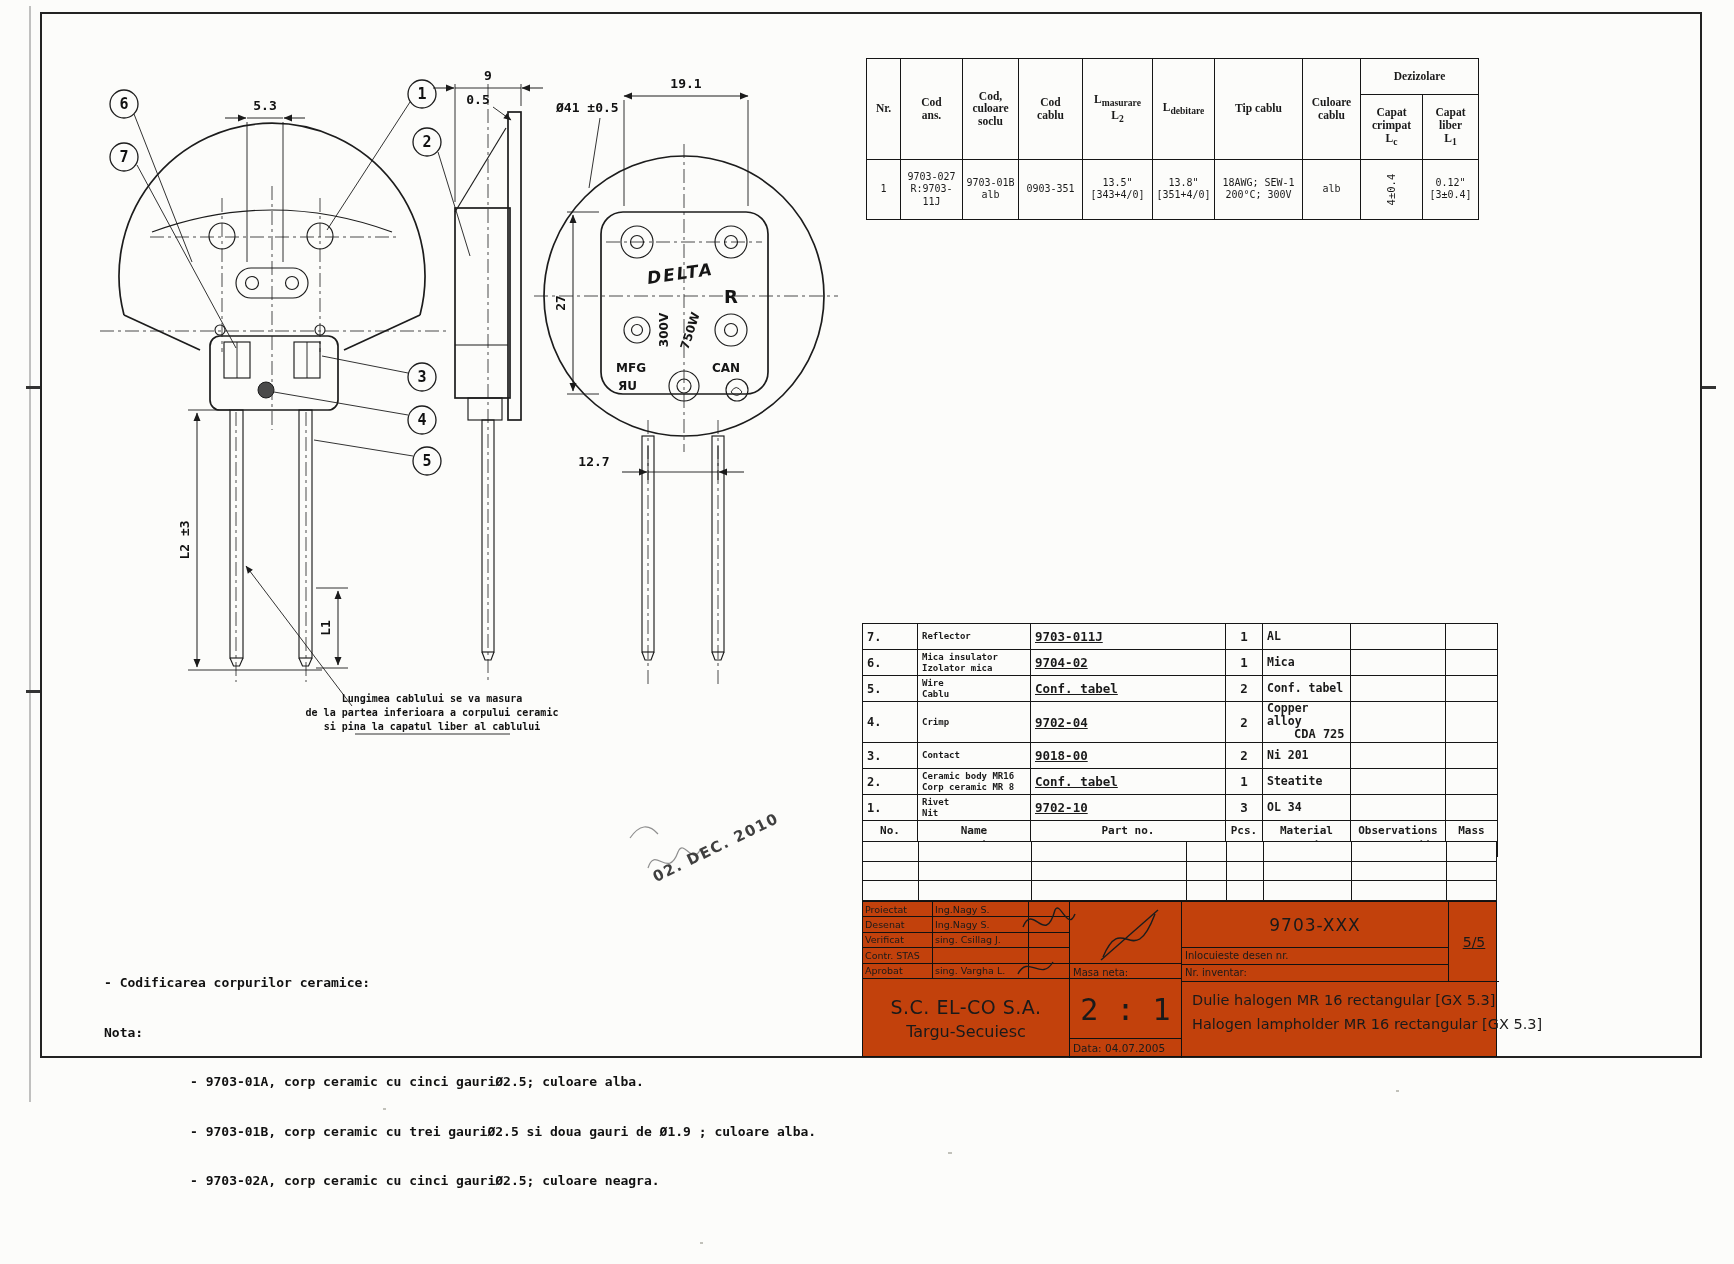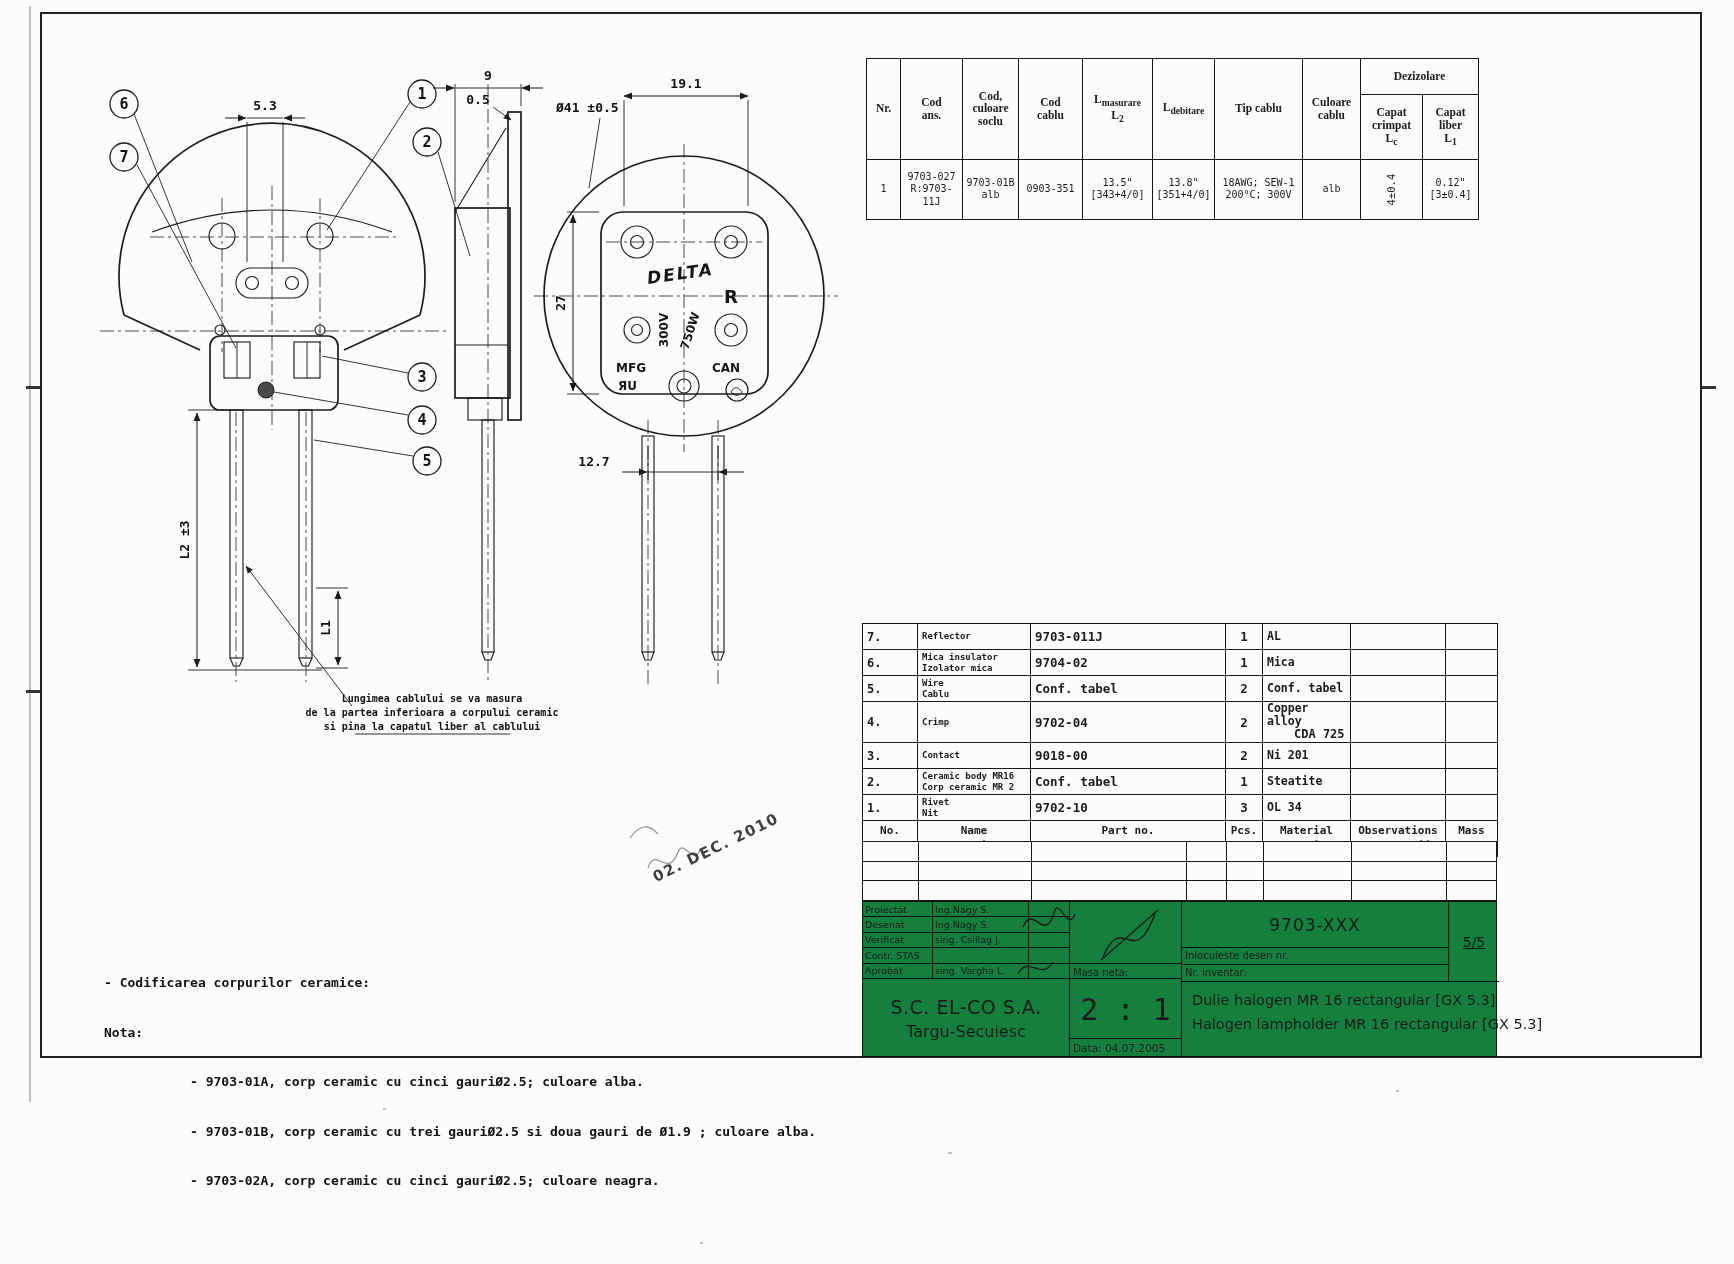--- a/index.html
+++ b/index.html
@@ -35,34 +35,34 @@
   .spec-table tr.hrow1 { height:26px; }
   .spec-table tr.hrow2 { height:62px; }
   .spec-table tr.vals  { height:46px; }
   .rot { transform:rotate(-90deg); white-space:nowrap; font-size:10.5px; }
 
   
   .bom-table { position:absolute; left:862px; top:623px; border-collapse:collapse; table-layout:fixed; width:635px; background:#fcfcfa; }
   .bom-table td { border:1.6px solid #161616; padding:0 4px; height:26px; vertical-align:middle; overflow:hidden; }
   .bom-table .poz { font:700 12px "DejaVu Sans Mono", monospace; text-align:left; }
   .bom-table .nm div { font:700 9px "DejaVu Sans Mono", monospace; line-height:1.2; text-align:left; }
-  .bom-table .pt { font:700 12.5px "DejaVu Sans Mono", monospace; text-align:left; }
+  .bom-table .pt { font:700 12.5px "DejaVu Sans Mono", monospace; text-align:left;text-decoration:underline; }
   .bom-table .pc { font:700 12.5px "DejaVu Sans Mono", monospace; text-align:center; }
   .bom-table .mt div { font:700 11.5px "DejaVu Sans Mono", monospace; line-height:1.15; text-align:left; }
   .bom-table .mt div.sub { font-size:12px;margin-left:27px; }
   .bom-table tr.bom-head td { height:36px; }
   .bom-table tr.bom-head div { font:700 11px "DejaVu Sans Mono", monospace; line-height:1.3; text-align:center; }
 
   
   .grid-empty { position:absolute; left:862px; top:841px; width:635px; height:60px; border:1.6px solid #161616; background:#fcfcfa; }
   .grid-empty .h { position:absolute; left:0; right:0; height:1.3px; background:#161616; }
   .grid-empty .v { position:absolute; top:0; bottom:0; width:1.3px; background:#161616; }
 
   
-  .tb { position:absolute; left:862px; top:901px; width:635px; height:156px; border:1.8px solid #111; background:#15803d; }
+  .tb { position:absolute; left:862px; top:901px; width:635px; height:156px; border:1.8px solid #111; background:#c2410c; }
   .tb-signers { position:absolute; left:0; top:0; width:206px; height:77px; }
   .srow { height:15.4px; border-bottom:1px solid #111; display:flex; }
   .sl { width:70px; border-right:1px solid #111; font-size:9.5px; padding:1.5px 2px; white-space:nowrap; }
   .sv { width:96px; border-right:1px solid #111; font-size:9.5px; padding:1.5px 2px; white-space:nowrap; }
   .ss { flex:1; }
   .tb-company { position:absolute; left:0; top:77px; width:206px; height:79px; display:flex; flex-direction:column; align-items:center; justify-content:center; }
   .c1 { font-size:19px; letter-spacing:.5px; }
   .c2 { font-size:16px; margin-top:4px; }
   .tb-mid { position:absolute; left:206px; top:0; width:112px; height:156px; border-left:1.6px solid #111; }
   .masa { position:absolute; top:61px; left:0; right:0; height:16px; border-top:1.2px solid #111; border-bottom:1.2px solid #111; font-size:10px; padding:2.5px 3px; }
@@ -448,21 +448,21 @@
             <div>Ni 201</div>
             <div class="sub"></div>
           </td>
       <td class="ob"></td>
           <td class="ms"></td>
     </tr>
     <tr>
       <td class="poz">2.</td>
       <td class="nm">
             <div>Ceramic body MR16</div>
-            <div>Corp ceramic MR 2</div>
+            <div>Corp ceramic MR 8</div>
           </td>
       <td class="pt">Conf. tabel</td>
       <td class="pc">1</td>
       <td class="mt">
             <div>Steatite</div>
             <div class="sub"></div>
           </td>
       <td class="ob"></td>
           <td class="ms"></td>
     </tr>

